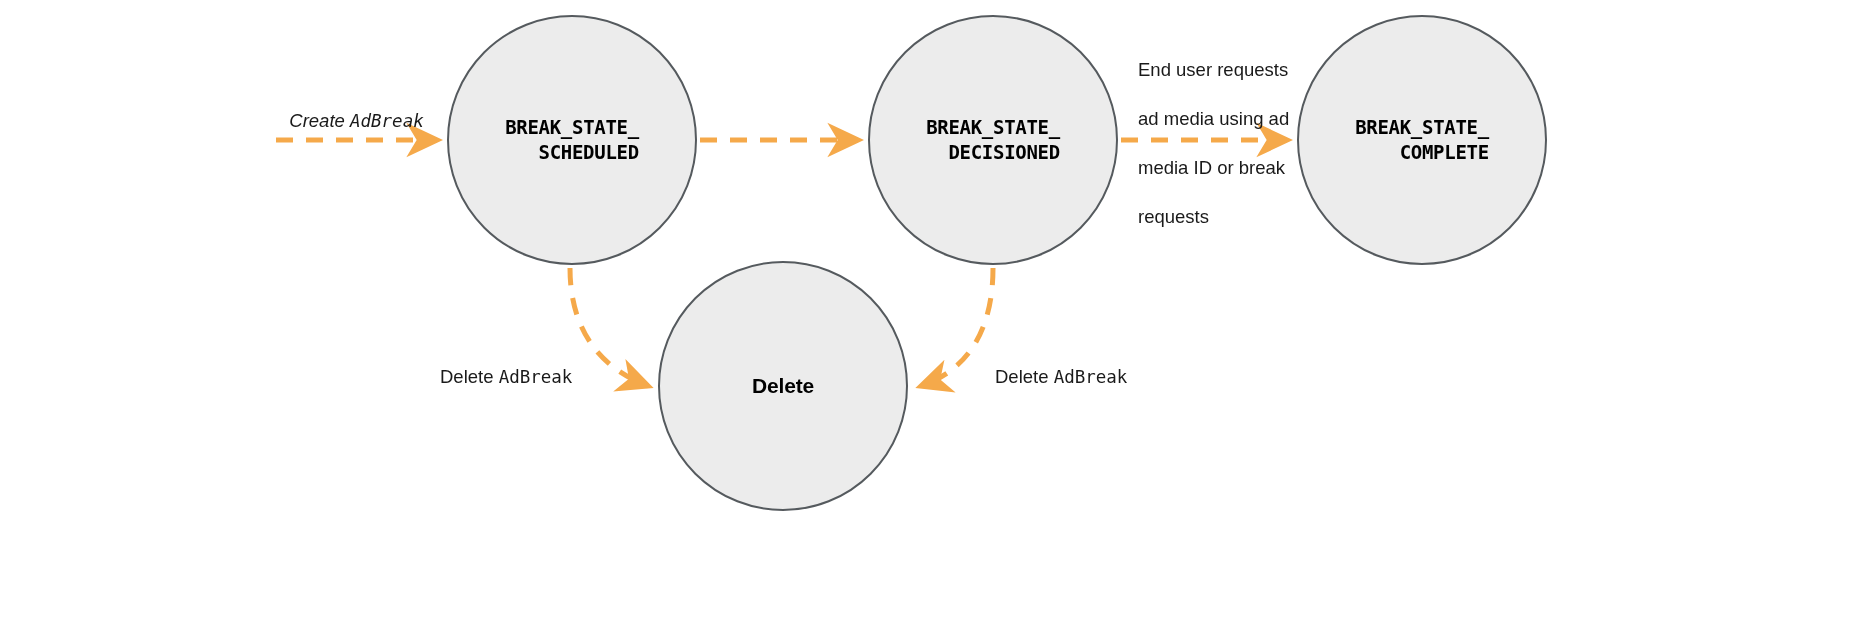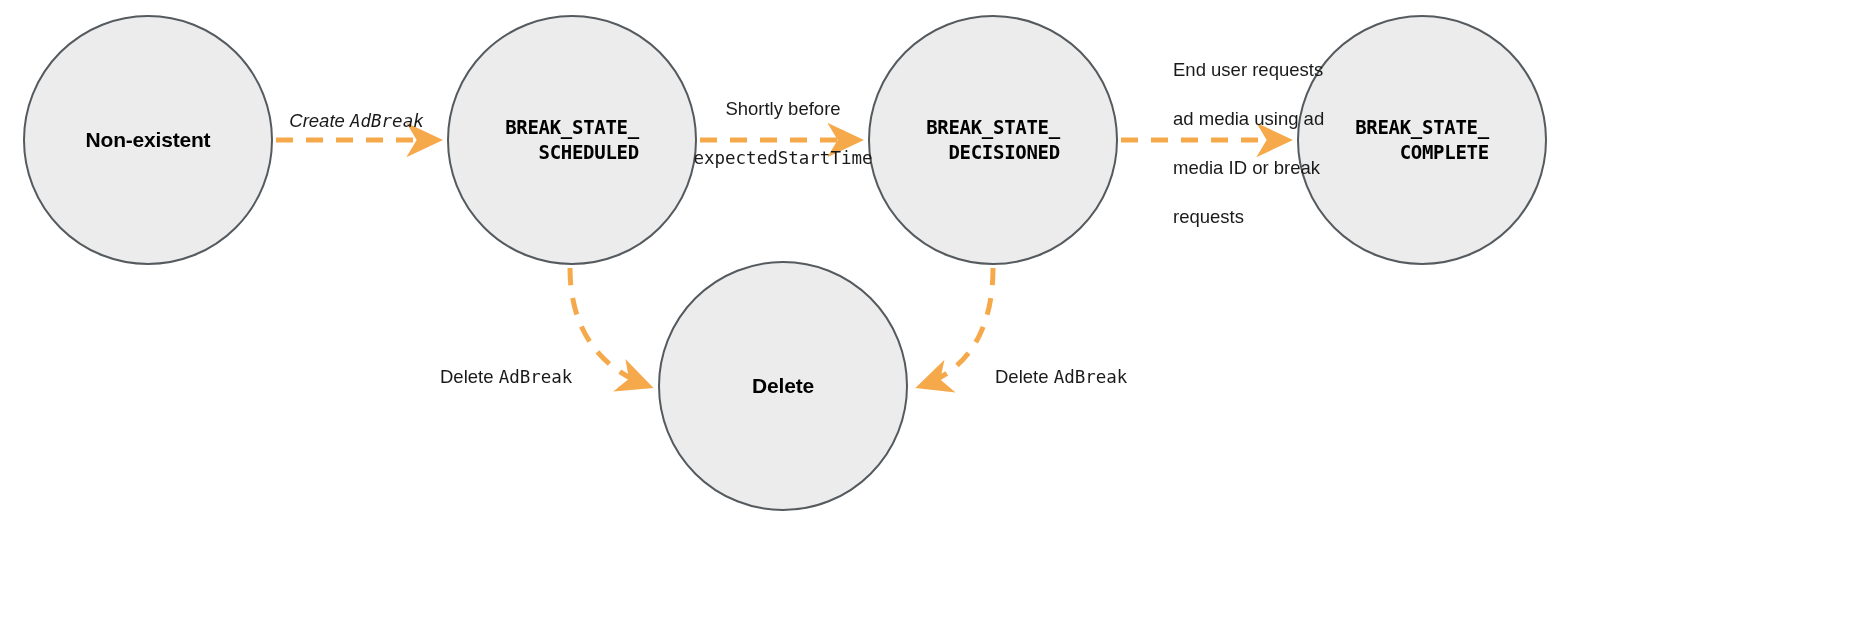--- a/index.html
+++ b/index.html
@@ -91,23 +91,20 @@
 
     <line x1="700" y1="140" x2="858" y2="140" stroke="#f5a94a" stroke-width="5" stroke-dasharray="17 13" marker-end="url(#arrow)"></line>
 
     <line x1="1121" y1="140" x2="1287" y2="140" stroke="#f5a94a" stroke-width="5" stroke-dasharray="17 13" marker-end="url(#arrow)"></line>
 
     <path d="M 570 268 C 570 330, 600 368, 648 386" fill="none" stroke="#f5a94a" stroke-width="5" stroke-dasharray="17 13" marker-end="url(#arrow)"></path>
 
     <path d="M 993 268 C 993 330, 968 370, 921 386" fill="none" stroke="#f5a94a" stroke-width="5" stroke-dasharray="17 13" marker-end="url(#arrow)"></path>
   </svg>
 
-  <div class="node" style="left:23px; top:15px; width:250px; height:250px;">
-    <span class="node-label label-sans">Non-existent</span>
-  </div>
 
   <div class="node" style="left:447px; top:15px; width:250px; height:250px;">
     <span class="node-label label-mono">BREAK_STATE_
 SCHEDULED</span>
   </div>
 
   <div class="node" style="left:868px; top:15px; width:250px; height:250px;">
     <span class="node-label label-mono">BREAK_STATE_
 DECISIONED</span>
   </div>
@@ -118,26 +115,22 @@
   </div>
 
   <div class="node" style="left:658px; top:261px; width:250px; height:250px;">
     <span class="node-label label-sans">Delete</span>
   </div>
 
   <div class="edge-label el-center" style="left:276px; top:85px; width:161px;font-style:italic;">
     <span class="sans">Create </span><span class="mono">AdBreak</span>
   </div>
 
-  <div class="edge-label el-center" style="left:688px; top:73px; width:190px;">
-    <div><span class="sans">Shortly before</span></div>
-    <div><span class="mono">expectedStartTime</span></div>
-  </div>
 
-  <div class="edge-label el-left" style="left:1138px; top:34px; width:175px;margin-left:35px;">
+  <div class="edge-label el-left" style="left:1138px; top:34px; width:175px;">
     <div><span class="sans">End user requests</span></div>
     <div><span class="sans">ad media using ad</span></div>
     <div><span class="sans">media ID or break</span></div>
     <div><span class="sans">requests</span></div>
   </div>
 
   <div class="edge-label el-left" style="left:440px; top:341px; width:200px;">
     <span class="sans">Delete </span><span class="mono">AdBreak</span>
   </div>
 

